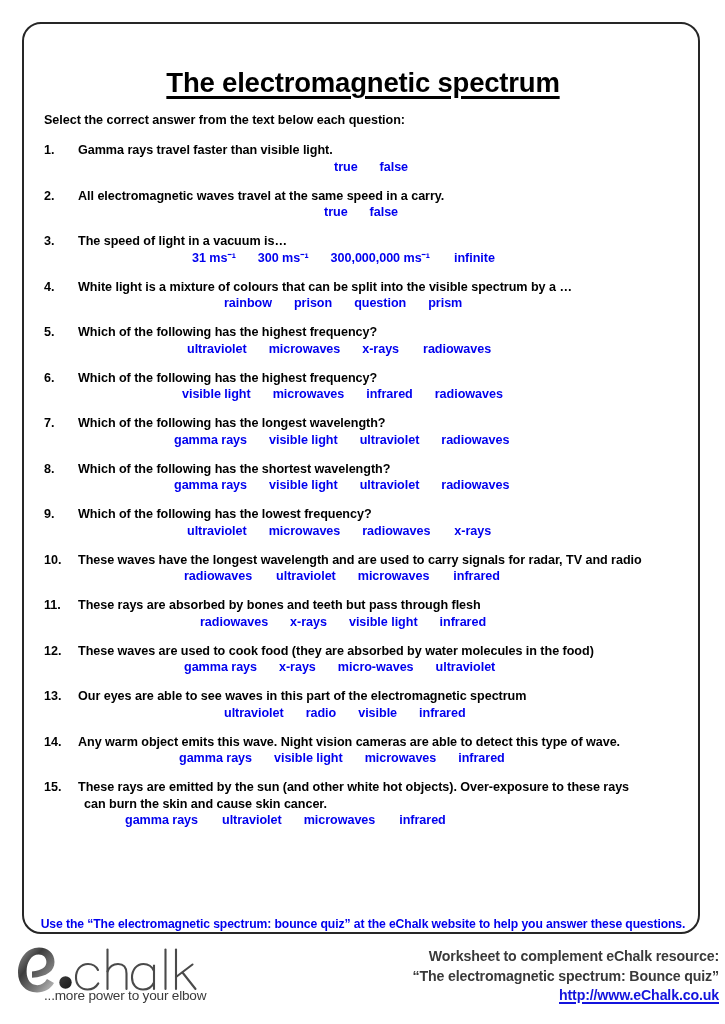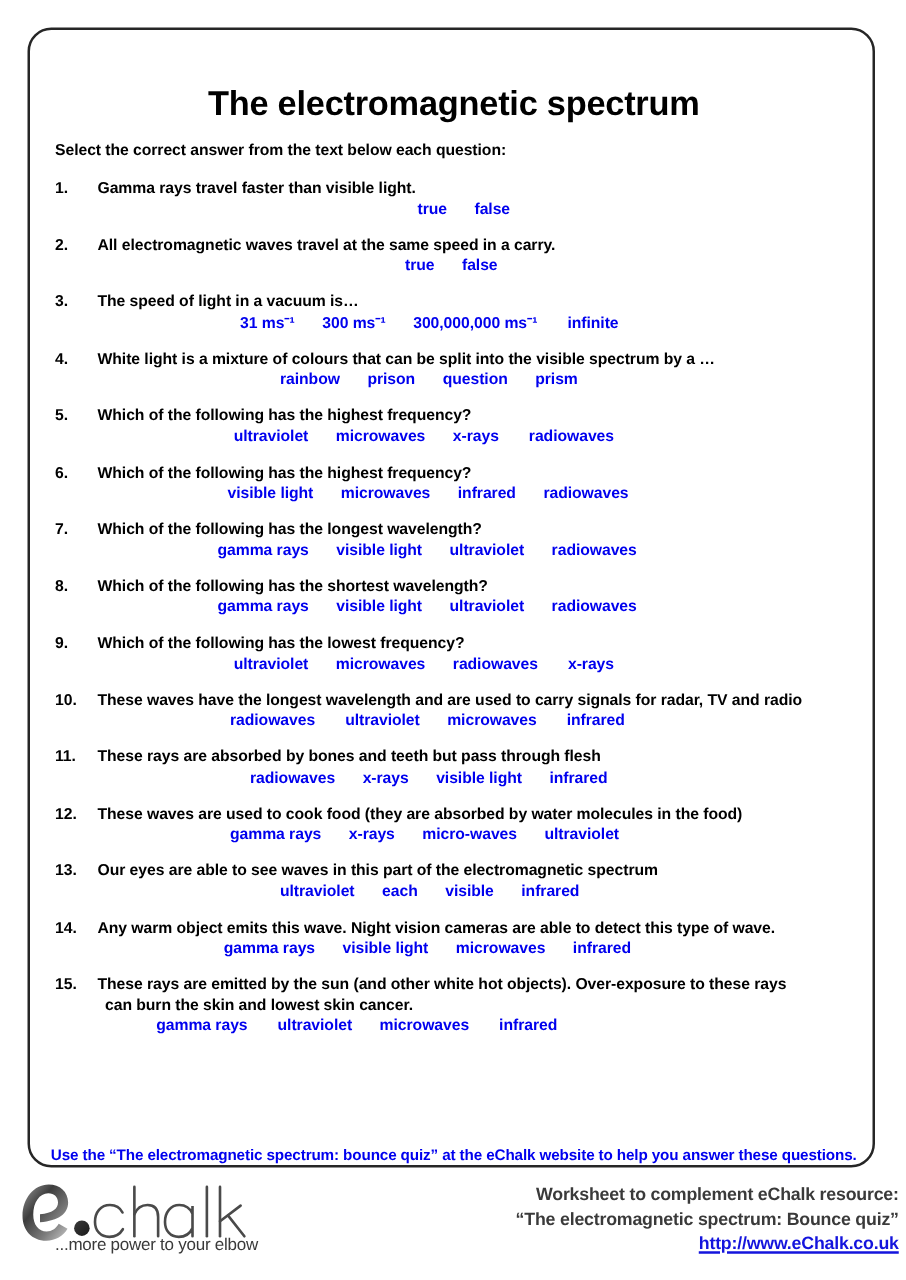--- a/index.html
+++ b/index.html
@@ -36,20 +36,21 @@
     left: 0;
     top: 27px;
     width: 678px;
     text-align: center;
     font-size: 27.5px;
     font-weight: bold;
     letter-spacing: -0.2px;
     line-height: 1.05;
   }
   #worksheet-title span.u {
+    text-decoration: underline;
     text-underline-offset: 3.5px;
     text-decoration-thickness: 2.5px;
   }
 
   
   #instruction {
     position: absolute;
     left: 20px;
     top: 89px;
     font-size: 12.6px;
@@ -272,35 +273,35 @@
           <span class="q-num">12.</span>
           <span class="q-text">These waves are used to cook food (they are absorbed by water molecules in the food)</span>
         </div>
         <div class="answers" style="padding-left: 160px;"><span class="opt">gamma rays</span><span class="opt" style="margin-left: 22px;">x-rays</span><span class="opt" style="margin-left: 22px;">micro-waves</span><span class="opt" style="margin-left: 22px;">ultraviolet</span></div>
       </div>
       <div class="q-block">
         <div class="q-line">
           <span class="q-num">13.</span>
           <span class="q-text">Our eyes are able to see waves in this part of the electromagnetic spectrum</span>
         </div>
-        <div class="answers" style="padding-left: 200px;"><span class="opt">ultraviolet</span><span class="opt" style="margin-left: 22px;">each</span><span class="opt" style="margin-left: 22px; text-align: center;">visible</span><span class="opt" style="margin-left: 22px;">infrared</span></div>
+        <div class="answers" style="padding-left: 200px;"><span class="opt">ultraviolet</span><span class="opt" style="margin-left: 22px;">radio</span><span class="opt" style="margin-left: 22px; text-align: center;">visible</span><span class="opt" style="margin-left: 22px;">infrared</span></div>
       </div>
       <div class="q-block">
         <div class="q-line">
           <span class="q-num">14.</span>
           <span class="q-text">Any warm object emits this wave. Night vision cameras are able to detect this type of wave.</span>
         </div>
         <div class="answers" style="padding-left: 155px;"><span class="opt">gamma rays</span><span class="opt" style="margin-left: 22px;">visible light</span><span class="opt" style="margin-left: 22px;">microwaves</span><span class="opt" style="margin-left: 22px;">infrared</span></div>
       </div>
       <div class="q-block">
         <div class="q-line">
           <span class="q-num">15.</span>
           <span class="q-text">These rays are emitted by the sun (and other white hot objects). Over-exposure to these rays</span>
         </div>
-        <div class="q-text cont">can burn the skin and lowest skin cancer.</div>
+        <div class="q-text cont">can burn the skin and cause skin cancer.</div>
         <div class="answers" style="padding-left: 101px;"><span class="opt">gamma rays</span><span class="opt" style="margin-left: 24px;">ultraviolet</span><span class="opt" style="margin-left: 22px;">microwaves</span><span class="opt" style="margin-left: 24px;">infrared</span></div>
       </div>
     </div>
 
   <div id="bounce-note">Use the “The electromagnetic spectrum: bounce quiz” at the eChalk website to help you answer these questions.</div>
 
 </div>
 
 <div id="footer">
 

